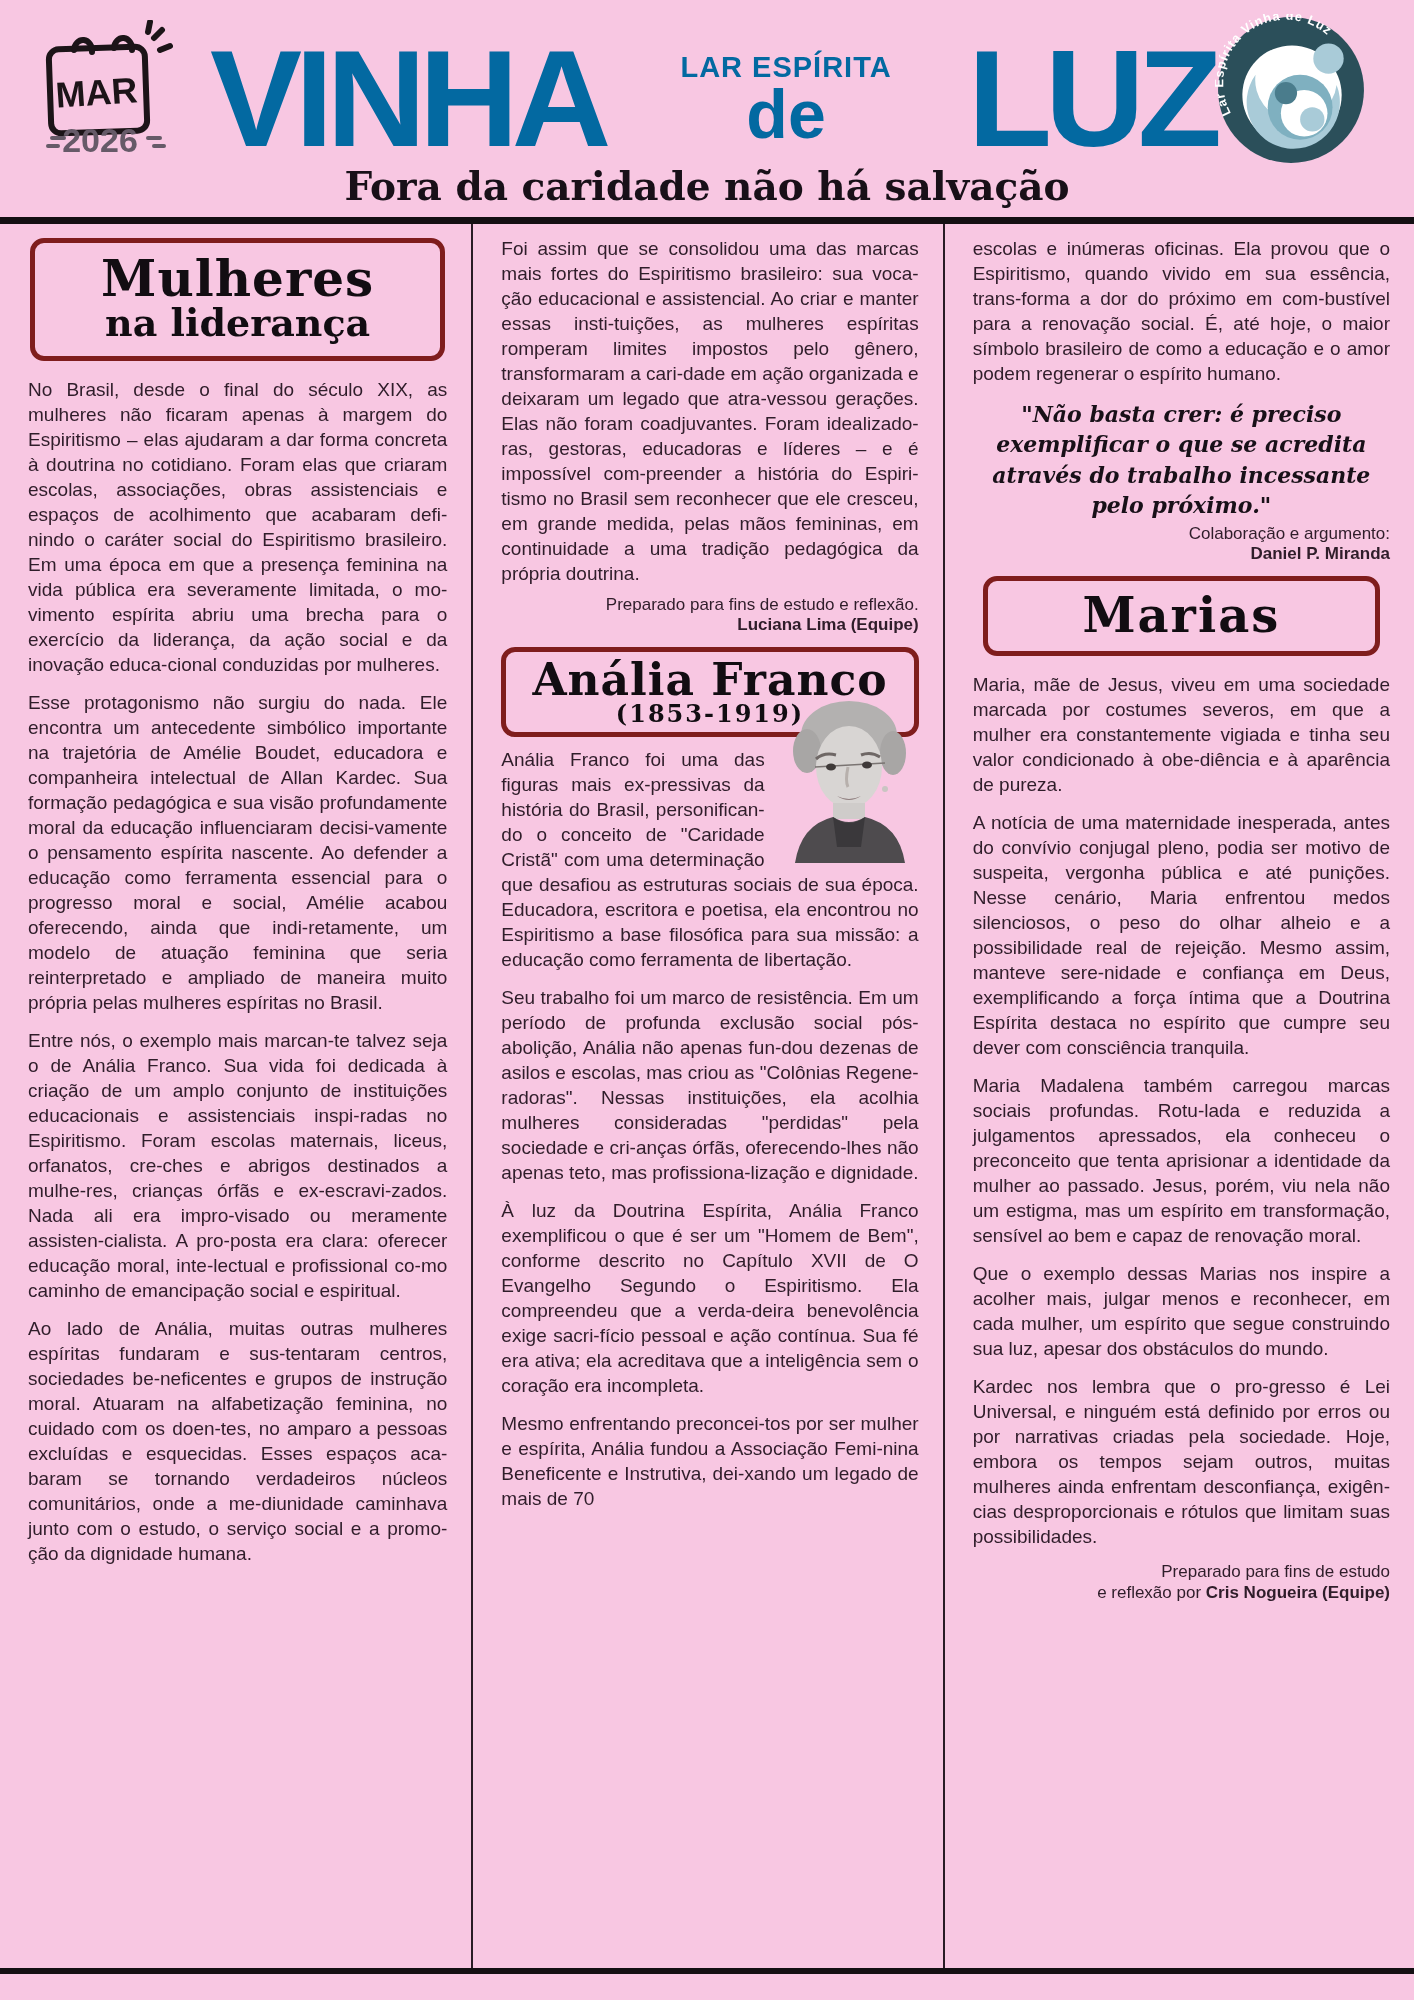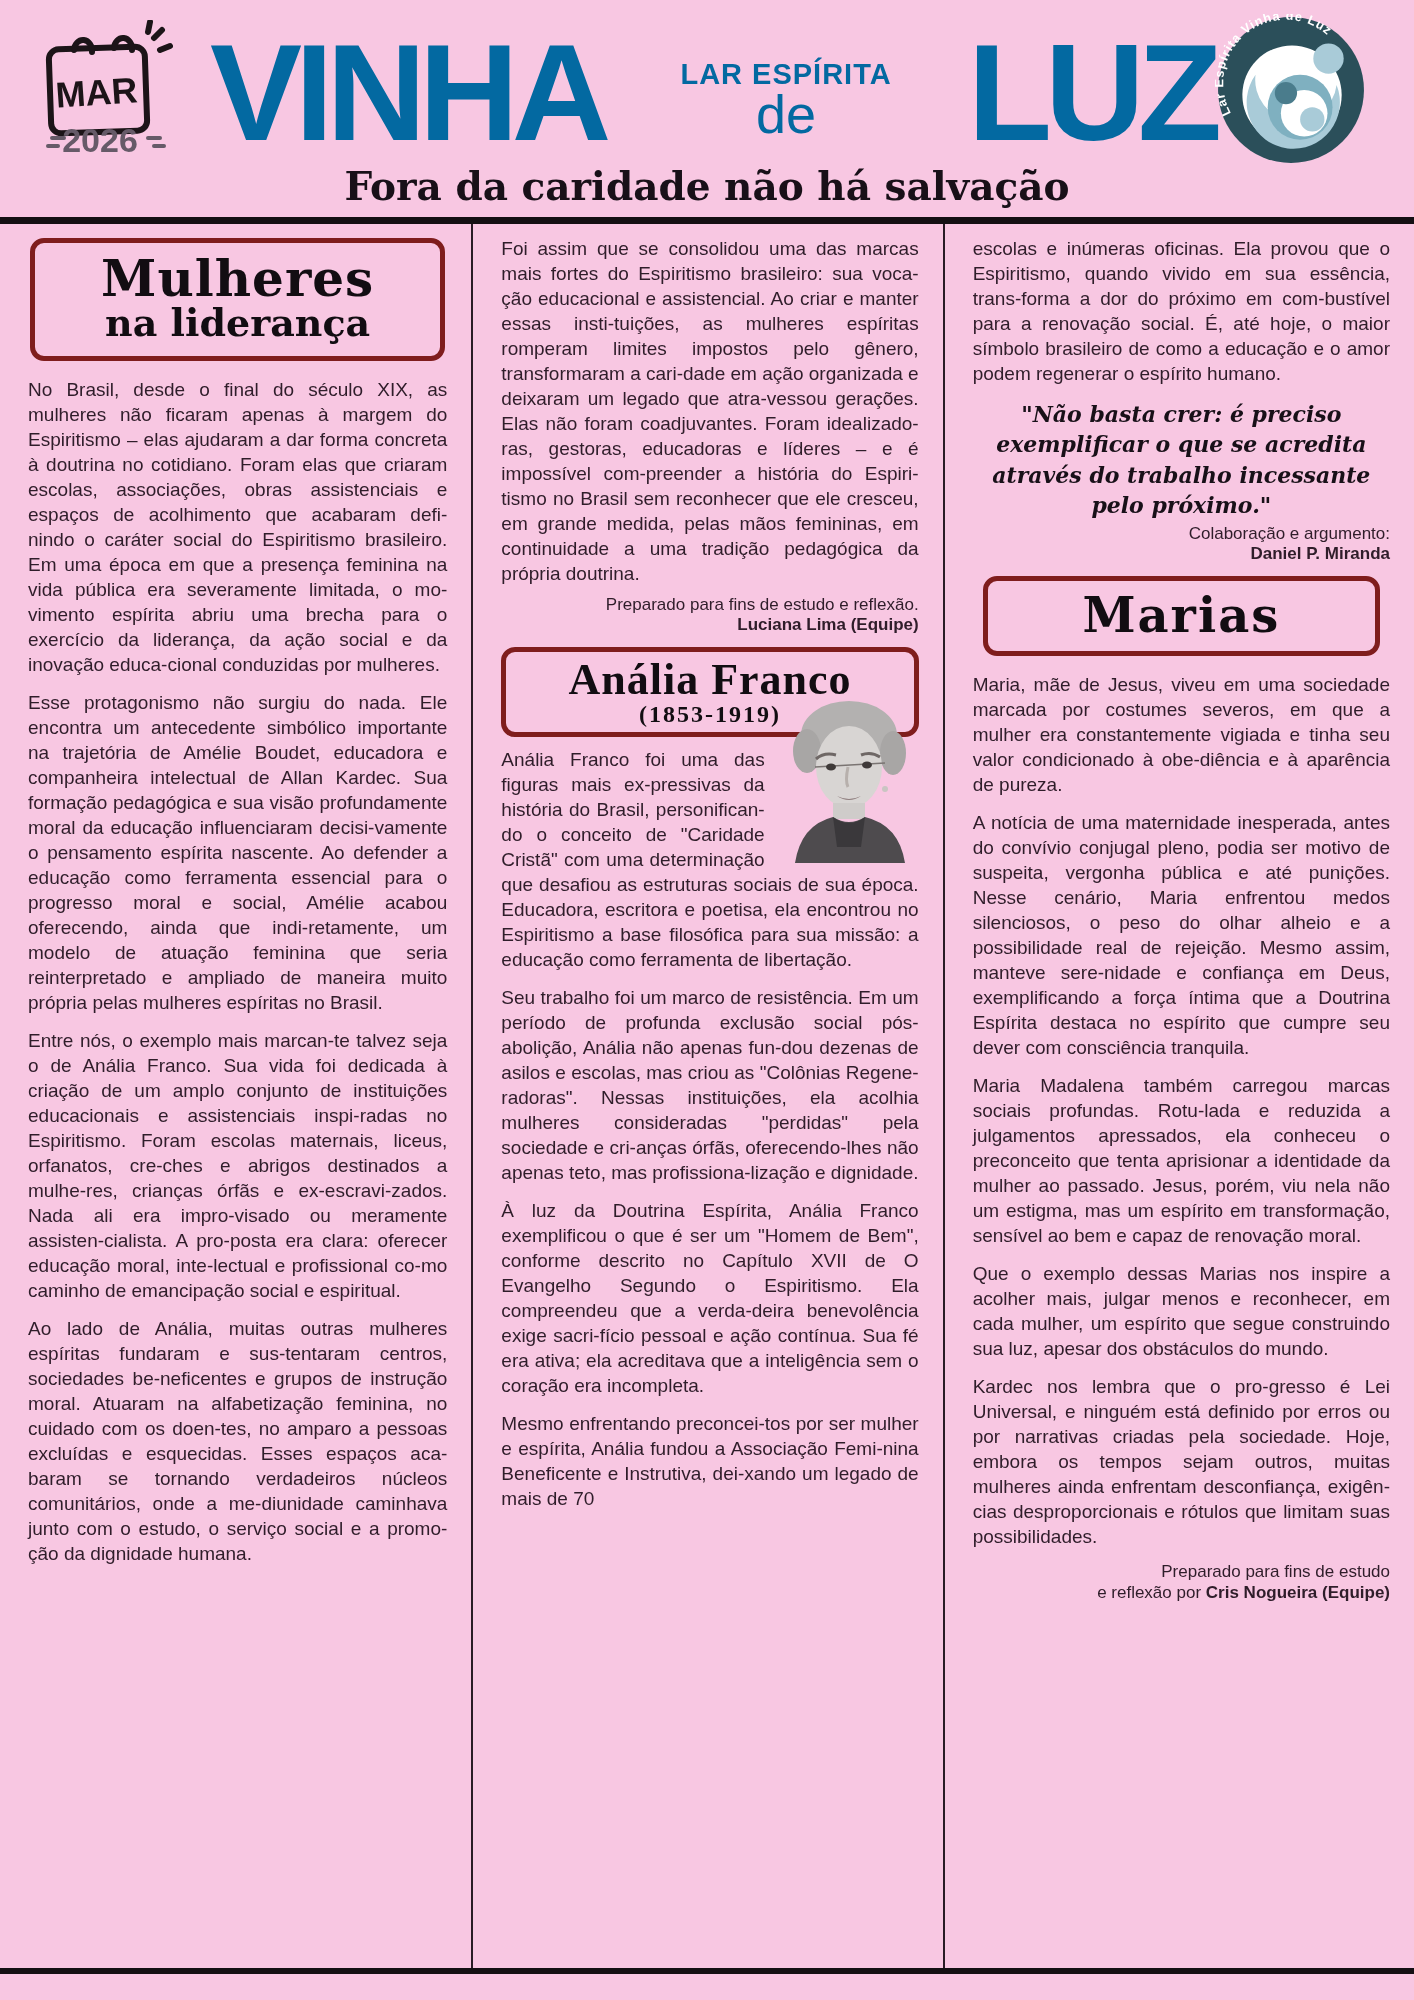--- a/index.html
+++ b/index.html
@@ -7,39 +7,39 @@
         display:flex;flex-direction:column;font-family:"Liberation Sans",sans-serif;color:#2f1d2a;}
   
   .masthead{display:grid;grid-template-columns:180px 1fr 175px;align-items:center;
             padding:14px 24px 0 30px;flex:0 0 auto;}
   .cal{width:150px;height:140px;}
   .title-wrap{display:flex;justify-content:space-between;align-items:flex-end;gap:20px;color:#0369a1;}
   .big-word{font-size:138px;font-weight:bold;line-height:.78;letter-spacing:-7px;
             font-family:"Liberation Sans",sans-serif;}
   .mid-stack{display:flex;flex-direction:column;align-items:center;margin-bottom:6px;}
   .lar{font-size:29px;font-weight:bold;letter-spacing:1px;line-height:1;margin-top:26px;}
-  .de{font-size:54px;font-weight:normal;line-height:.95;}
+  .de{font-size:68px;font-weight:bold;line-height:.95;}
   .logo{width:152px;height:152px;}
   
   .tagline{text-align:center;font-family:"DejaVu Serif",serif;font-weight:bold;
            font-size:39px;line-height:1.05;color:#181018;margin-top:0;flex:0 0 auto;}
   .rule-top{height:7px;background:#140f13;margin-top:10px;flex:0 0 auto;}
   .rule-bottom{height:6px;background:#140f13;flex:0 0 auto;margin-bottom:26px;}
   
   .cols{flex:1 1 auto;min-height:0;display:grid;grid-template-columns:1fr 1fr 1fr;overflow:hidden;}
   .col{padding:12px 24px 0 28px;overflow:hidden;text-align:justify;font-size:19px;line-height:25px;}
   .col + .col{border-left:2px solid #2a1b25;}
   .col p{margin:0 0 13px;}
   
   .hbox{border:5px solid #7f1d1d;border-radius:14px;text-align:center;
         font-family:"DejaVu Serif",serif;font-weight:bold;color:#120d12;}
   .hbox1{margin:2px 2px 16px;padding:10px 4px 14px;}
   .h-l1{font-size:50px;line-height:1.02;letter-spacing:1px;}
   .h-l2{font-size:38px;line-height:1.0;}
-  .hbox2{margin:2px 0 10px;padding:6px 4px 6px;font-family:Liberation Serif, serif;}
+  .hbox2{margin:2px 0 10px;padding:6px 4px 6px;}
   .h-analia{font-size:44px;line-height:1.0;letter-spacing:1px;}
   .h-years{font-size:24px;line-height:1.0;letter-spacing:2px;}
   .hbox3{margin:8px 10px 16px;padding:10px 0 12px;}
   .h-marias{font-size:48px;line-height:1.0;letter-spacing:2px;}
   
   .credit{text-align:right;font-size:17px;line-height:1.18;margin:-4px 0 12px;}
   .credit .b{font-weight:bold;}
   .credit-final{margin-top:4px;}
   
   .quote{font-family:"DejaVu Serif",serif;font-style:italic;font-weight:bold;text-align:center;

